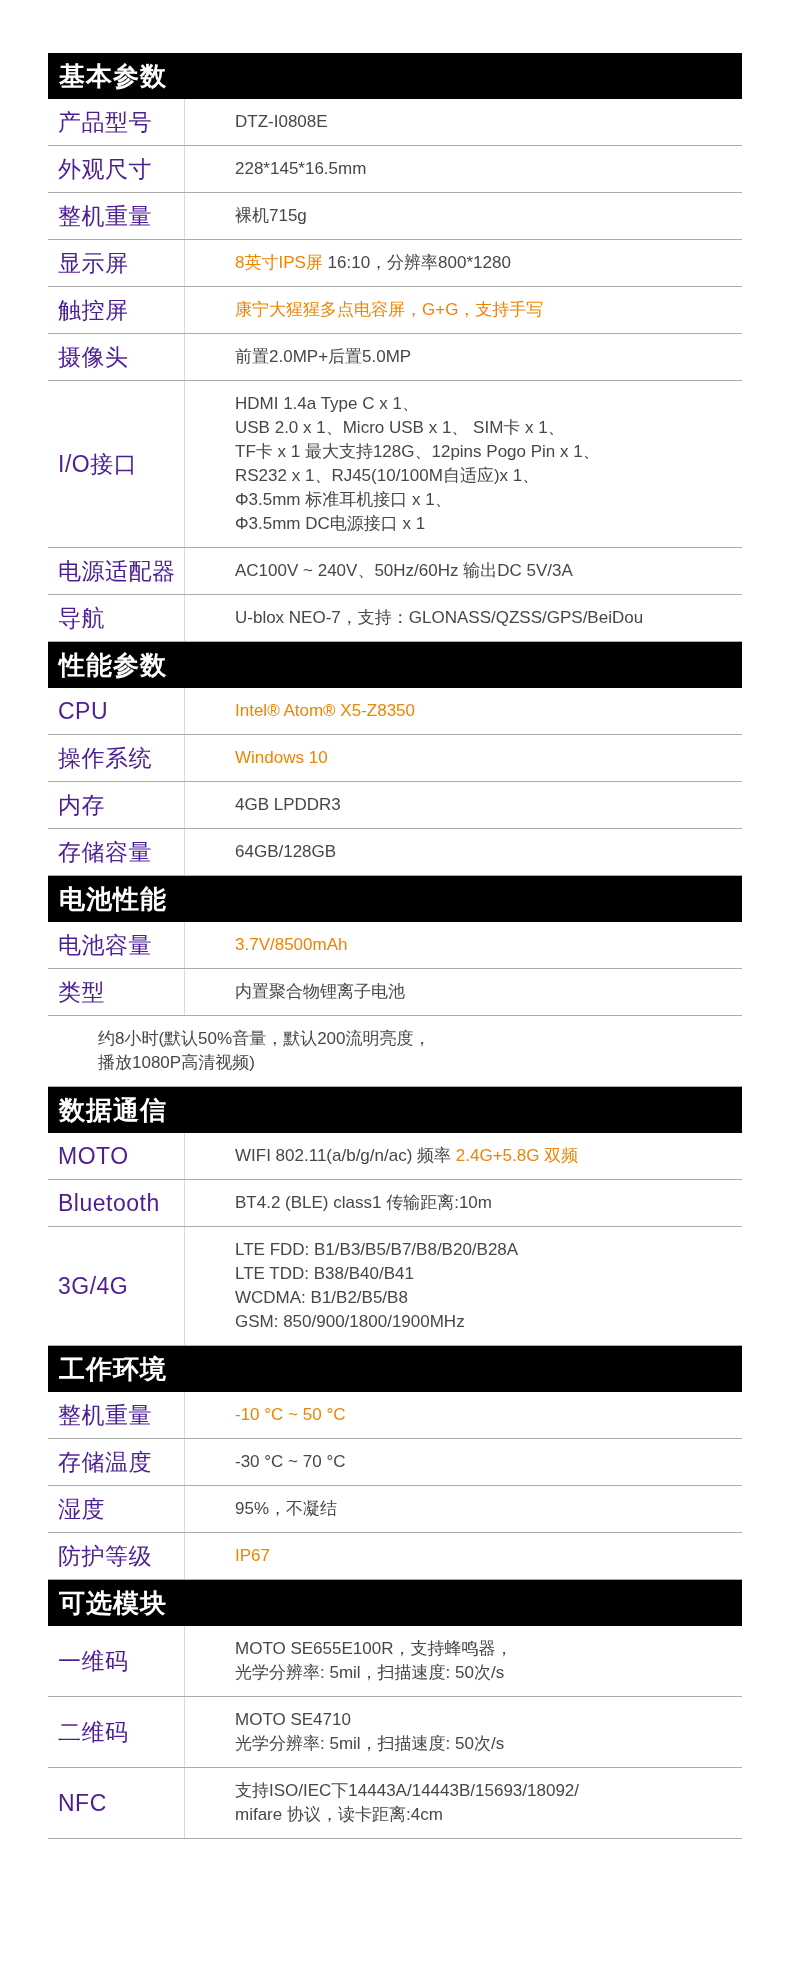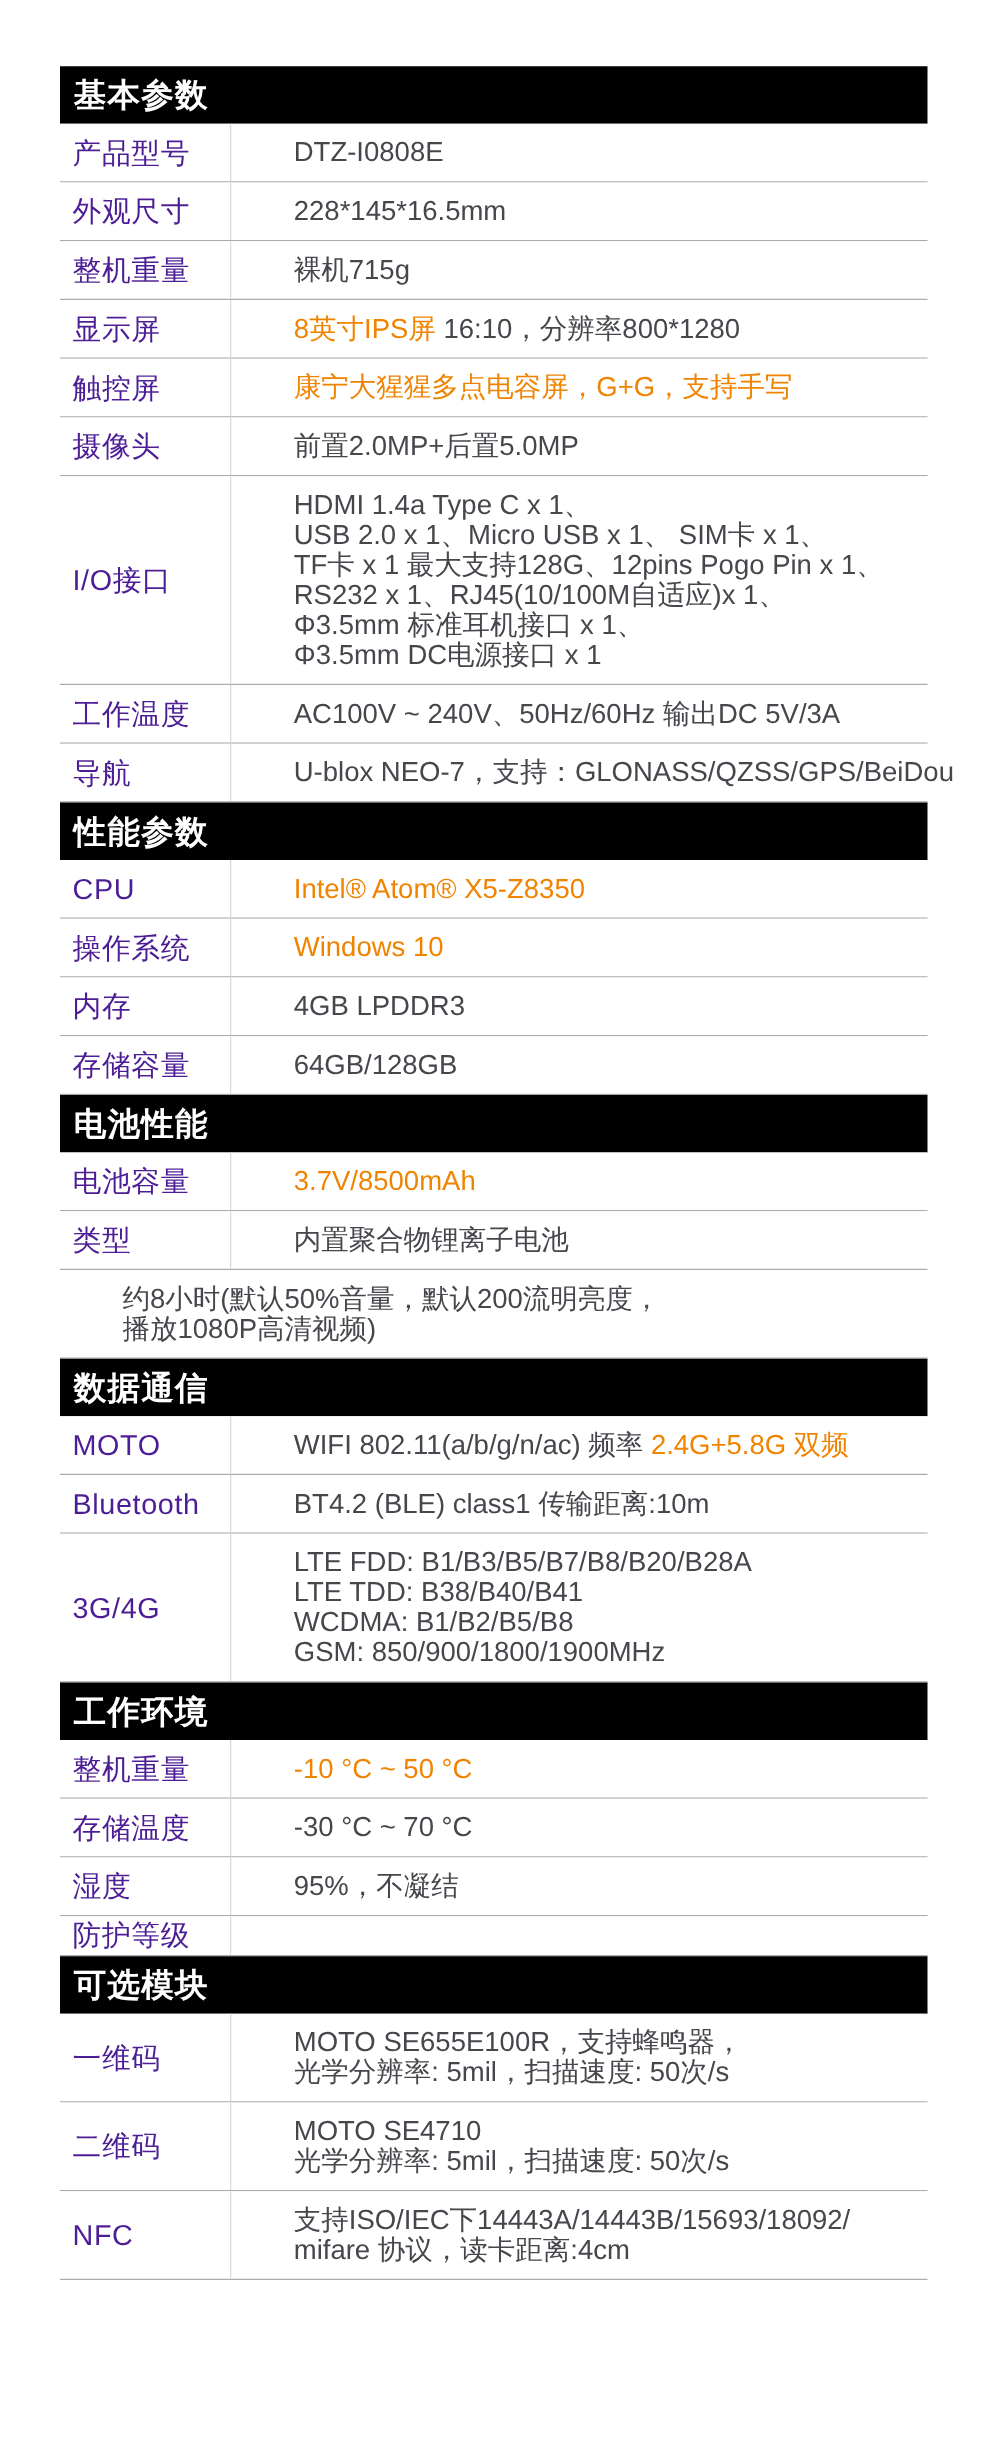--- a/index.html
+++ b/index.html
@@ -44,21 +44,21 @@
     border-right: 1px solid #d9d9d9;
     display: flex;
     align-items: center;
     font-size: 23px;
     color: #4c1d95;
     letter-spacing: 0.5px;
   }
   .spec-value {
     flex: 1;
     padding: 11px 8px 11px 50px;
-    font-size: 22px;
+    font-size: 17px;
     line-height: 24px;
     color: #46464c;
     display: flex;
     flex-direction: column;
     justify-content: flex-end;
   }
   .value-line { white-space: nowrap; }
   .accent { color: var(--accent, #f08300); }
 </style>
 </head>
@@ -109,21 +109,21 @@
       <div class="spec-value">
         <div class="value-line"><span class="">HDMI 1.4a Type C x 1、</span></div>
         <div class="value-line"><span class="">USB 2.0 x 1、Micro USB x 1、 SIM卡 x 1、</span></div>
         <div class="value-line"><span class="">TF卡 x 1 最大支持128G、12pins Pogo Pin x 1、</span></div>
         <div class="value-line"><span class="">RS232 x 1、RJ45(10/100M自适应)x 1、</span></div>
         <div class="value-line"><span class="">Φ3.5mm 标准耳机接口 x 1、</span></div>
         <div class="value-line"><span class="">Φ3.5mm DC电源接口 x 1</span></div>
       </div>
     </div>
     <div class="spec-row">
-      <div class="spec-label">工作温度</div>
+      <div class="spec-label">电源适配器</div>
       <div class="spec-value">
         <div class="value-line"><span class="">AC100V ~ 240V、50Hz/60Hz 输出DC 5V/3A</span></div>
       </div>
     </div>
     <div class="spec-row">
       <div class="spec-label">导航</div>
       <div class="spec-value">
         <div class="value-line"><span class="">U-blox NEO-7，支持：GLONASS/QZSS/GPS/BeiDou</span></div>
       </div>
     </div>
@@ -215,20 +215,23 @@
       </div>
     </div>
     <div class="spec-row">
       <div class="spec-label">湿度</div>
       <div class="spec-value">
         <div class="value-line"><span class="">95%，不凝结</span></div>
       </div>
     </div>
     <div class="spec-row">
       <div class="spec-label">防护等级</div>
+      <div class="spec-value">
+        <div class="value-line"><span class="accent">IP67</span></div>
+      </div>
     </div>
     <div class="section-header">
       <span>可选模块</span>
     </div>
     <div class="spec-row">
       <div class="spec-label">一维码</div>
       <div class="spec-value">
         <div class="value-line"><span class="">MOTO SE655E100R，支持蜂鸣器，</span></div>
         <div class="value-line"><span class="">光学分辨率: 5mil，扫描速度: 50次/s</span></div>
       </div>

